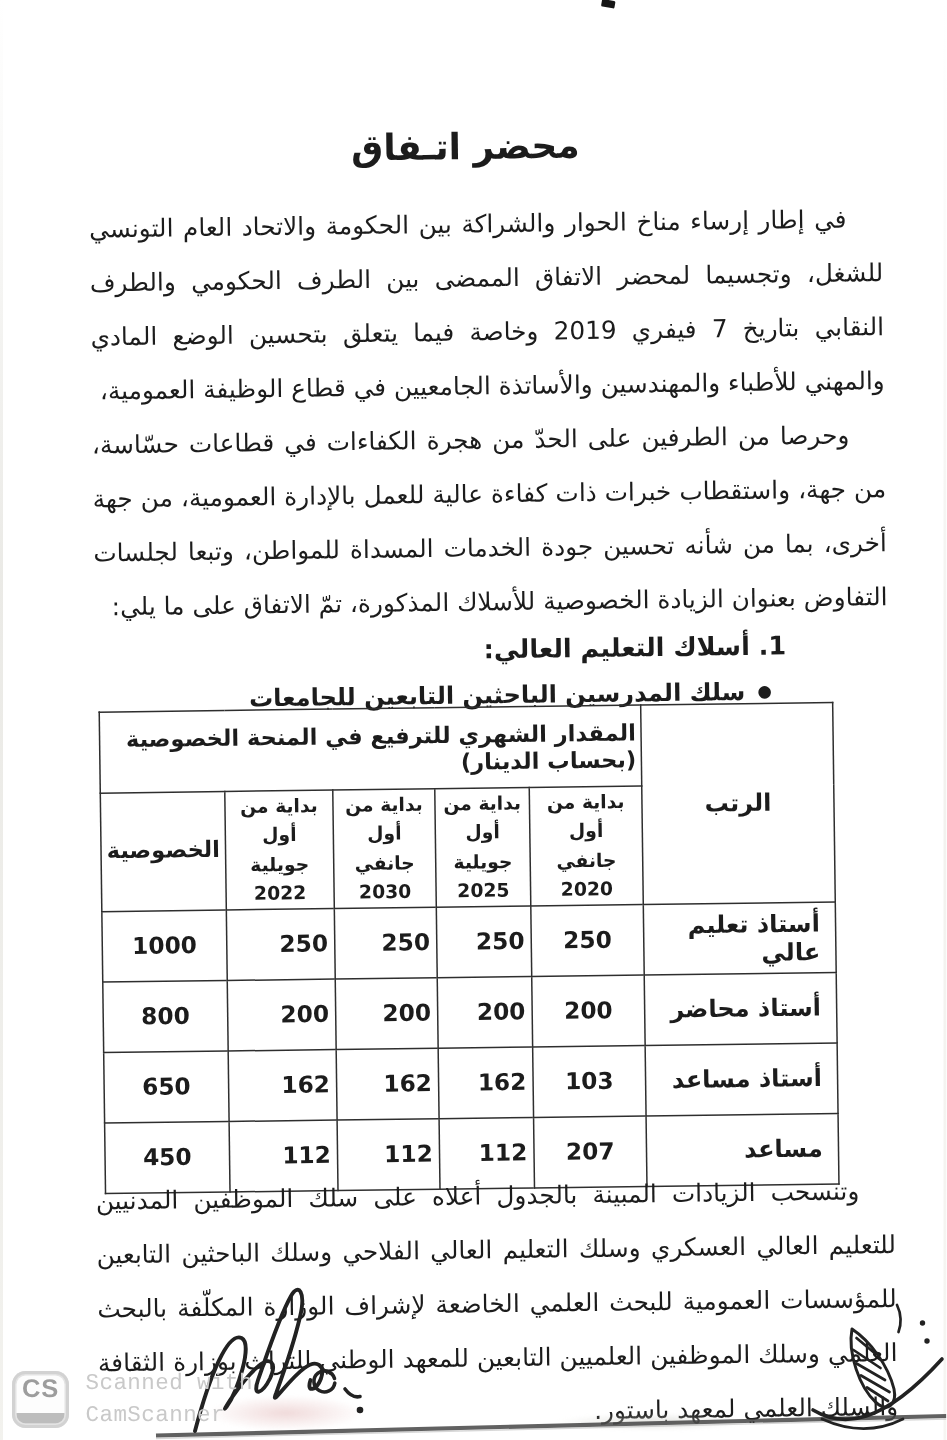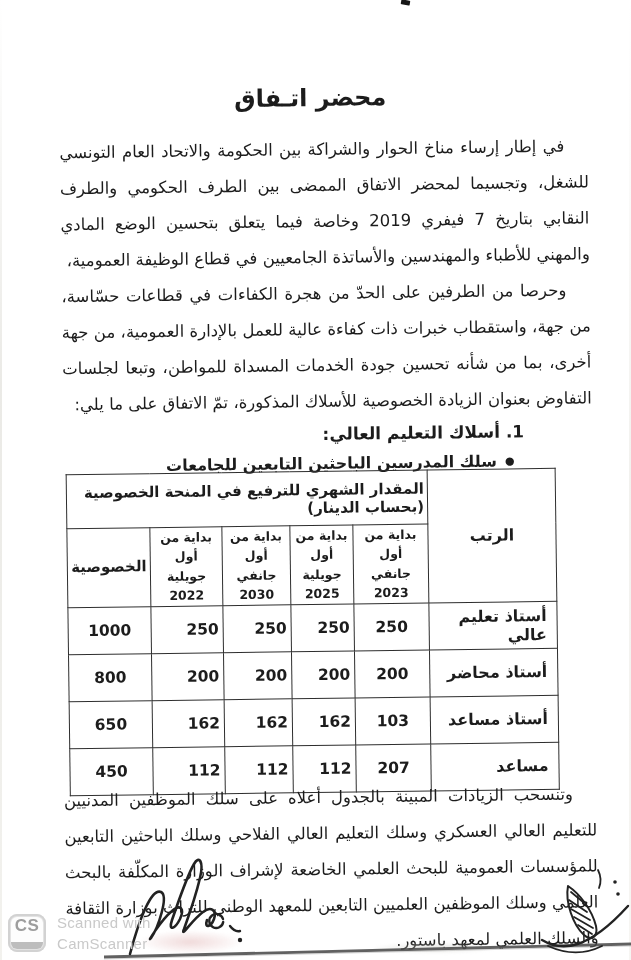--- a/index.html
+++ b/index.html
@@ -67,21 +67,21 @@
 
   
   .cs-badge{position:absolute;left:8px;top:914px;width:38px;height:38px;border-radius:9px;
     background:#e3e3e3;box-shadow:inset 0 0 0 2px #d2d2d2;z-index:5;}
   .cs-badge .inner{position:absolute;inset:3px;background:#fdfdfd;border-radius:6px;
     display:flex;align-items:center;justify-content:center;padding-bottom:14px;box-sizing:border-box;
     font-family:"Liberation Sans",sans-serif;font-weight:bold;font-size:17px;color:#9d9d9d;letter-spacing:.5px;}
   .cs-badge .bar{position:absolute;left:3px;right:3px;bottom:3px;height:7px;background:#bdbdbd;
     border-radius:0 0 6px 6px;}
   .cs-text{position:absolute;left:57px;top:912px;z-index:5;
-    font-family:Liberation Sans, sans-serif;font-size:15px;line-height:21px;
+    font-family:Liberation Mono, monospace;font-size:15px;line-height:21px;
     color:#c9c9c9;letter-spacing:.3px;}
 </style>
 </head>
 <body>
 
 <div class="edge-left"></div>
 <div class="edge-right"></div>
 <div class="speck"></div>
 
 <div class="page">
@@ -111,21 +111,21 @@
           <col style="width:83px">
       </colgroup>
       <tbody>
           <tr class="h1">
         <th class="rank-head" rowspan="2">الرتب</th>
         <th class="span-head" colspan="5">المقدار الشهري للترفيع في المنحة الخصوصية (بحساب الدينار)</th>
       </tr>
       <tr class="h2">
         <th class="col-head">
           <span>بداية من أول</span>
-          <span class="l2">جانفي 2023</span>
+          <span class="l2">جانفي 2020</span>
         </th>
         <th class="col-head">
           <span>بداية من أول</span>
           <span class="l2">جويلية 2025</span>
         </th>
         <th class="col-head">
           <span>بداية من أول</span>
           <span class="l2">جانفي 2030</span>
         </th>
         <th class="col-head">

